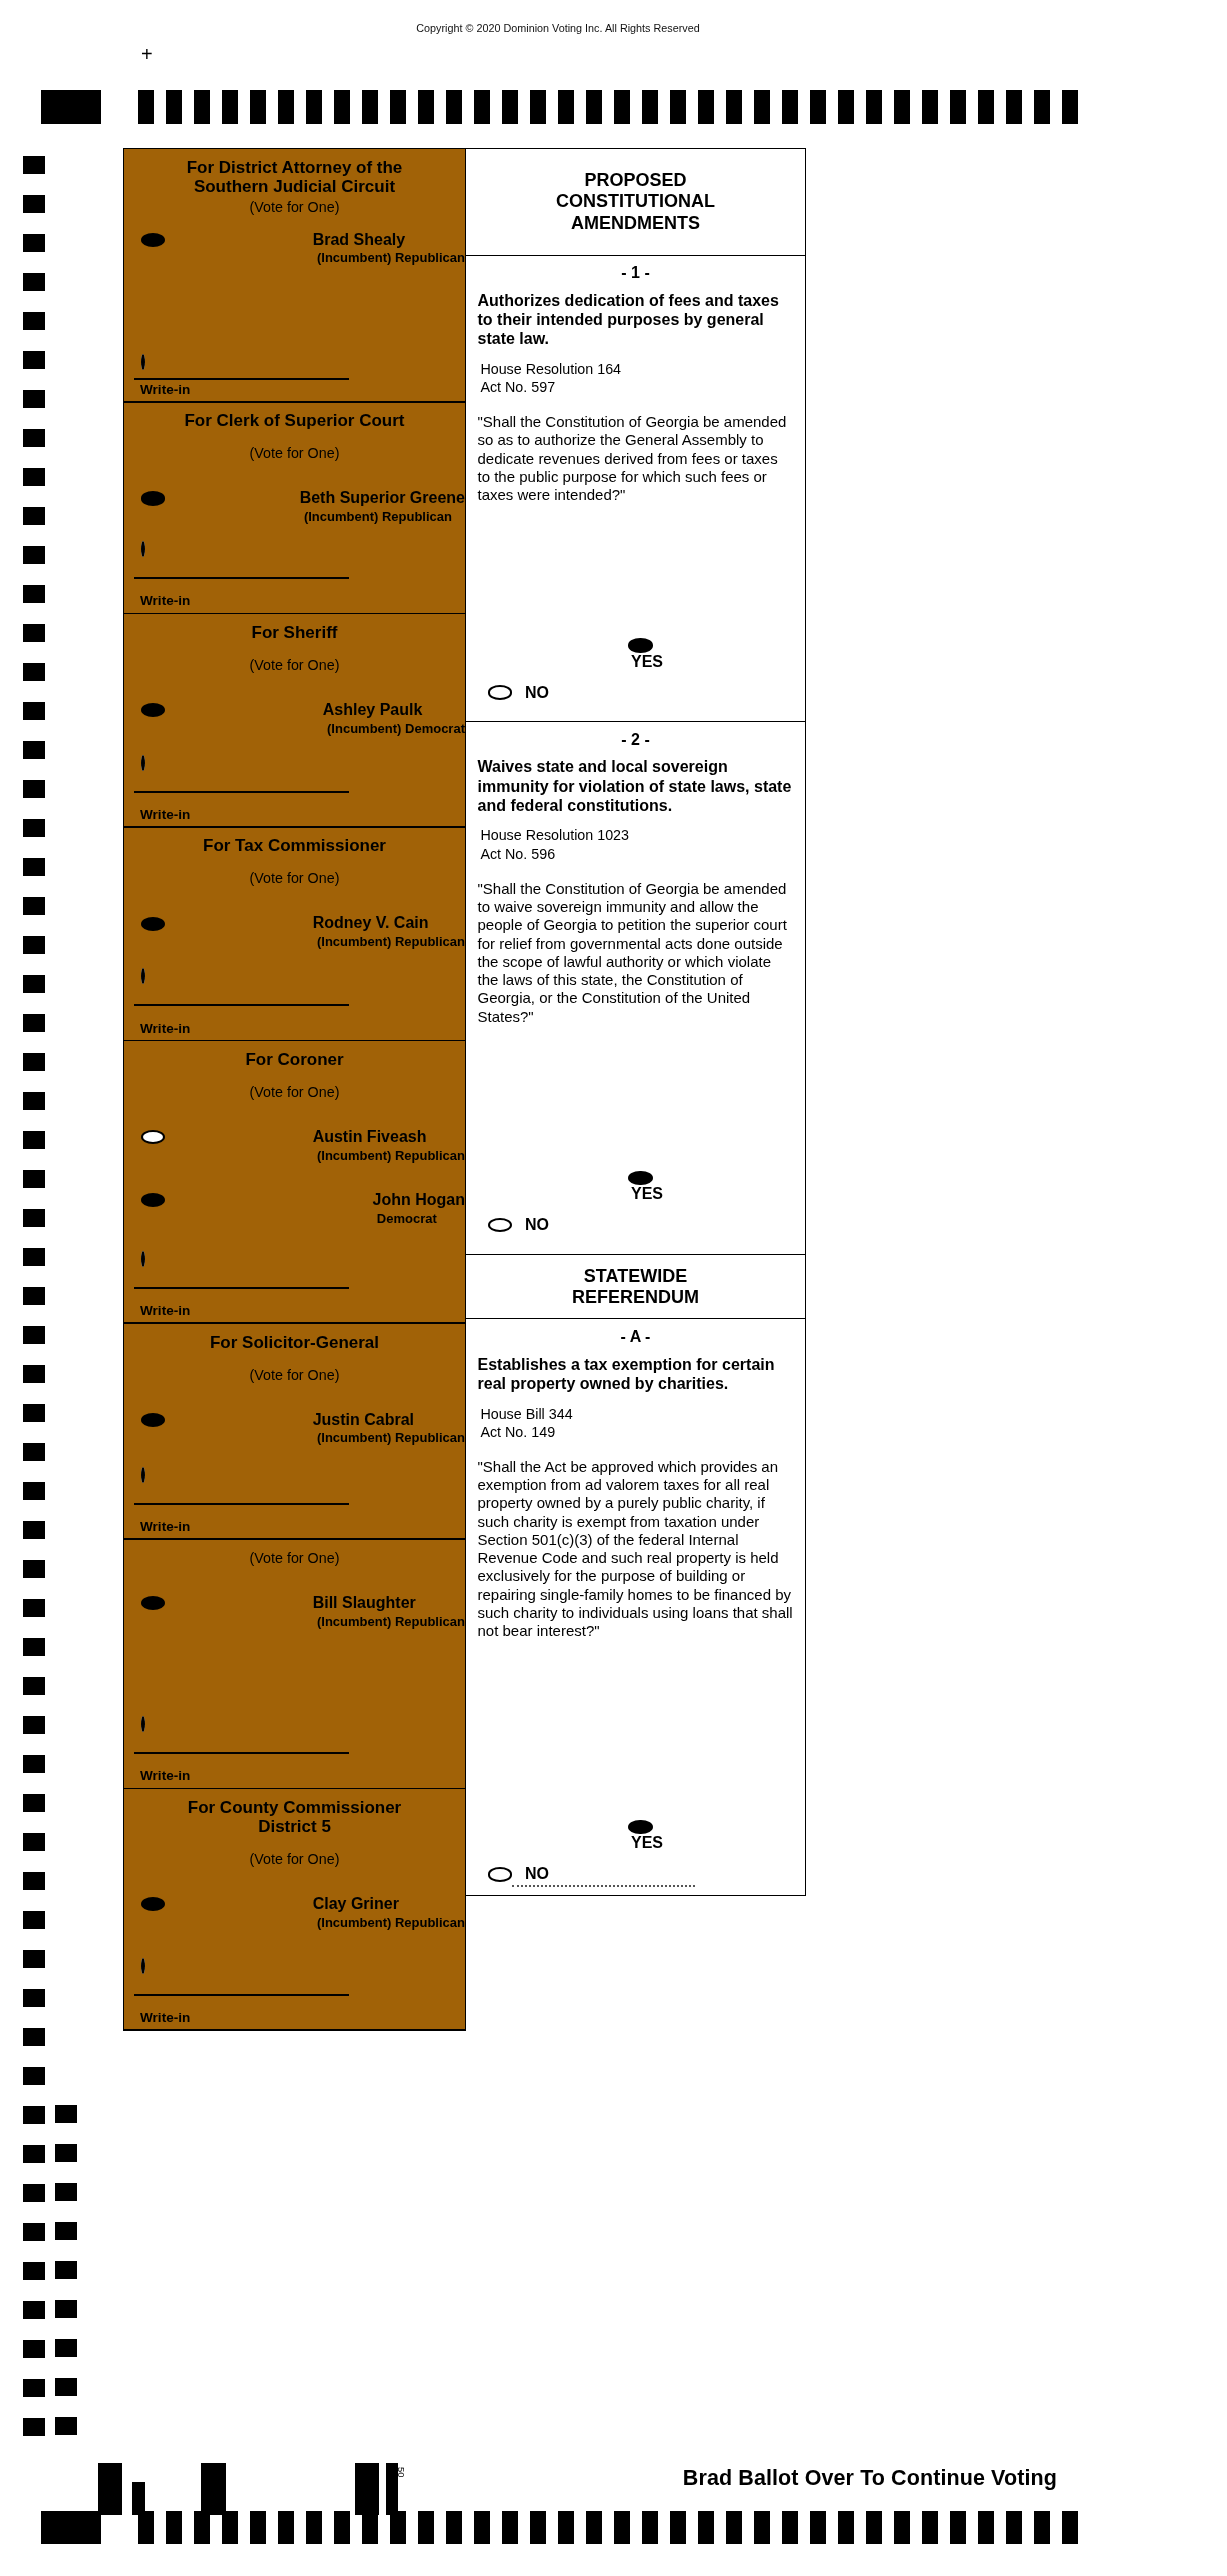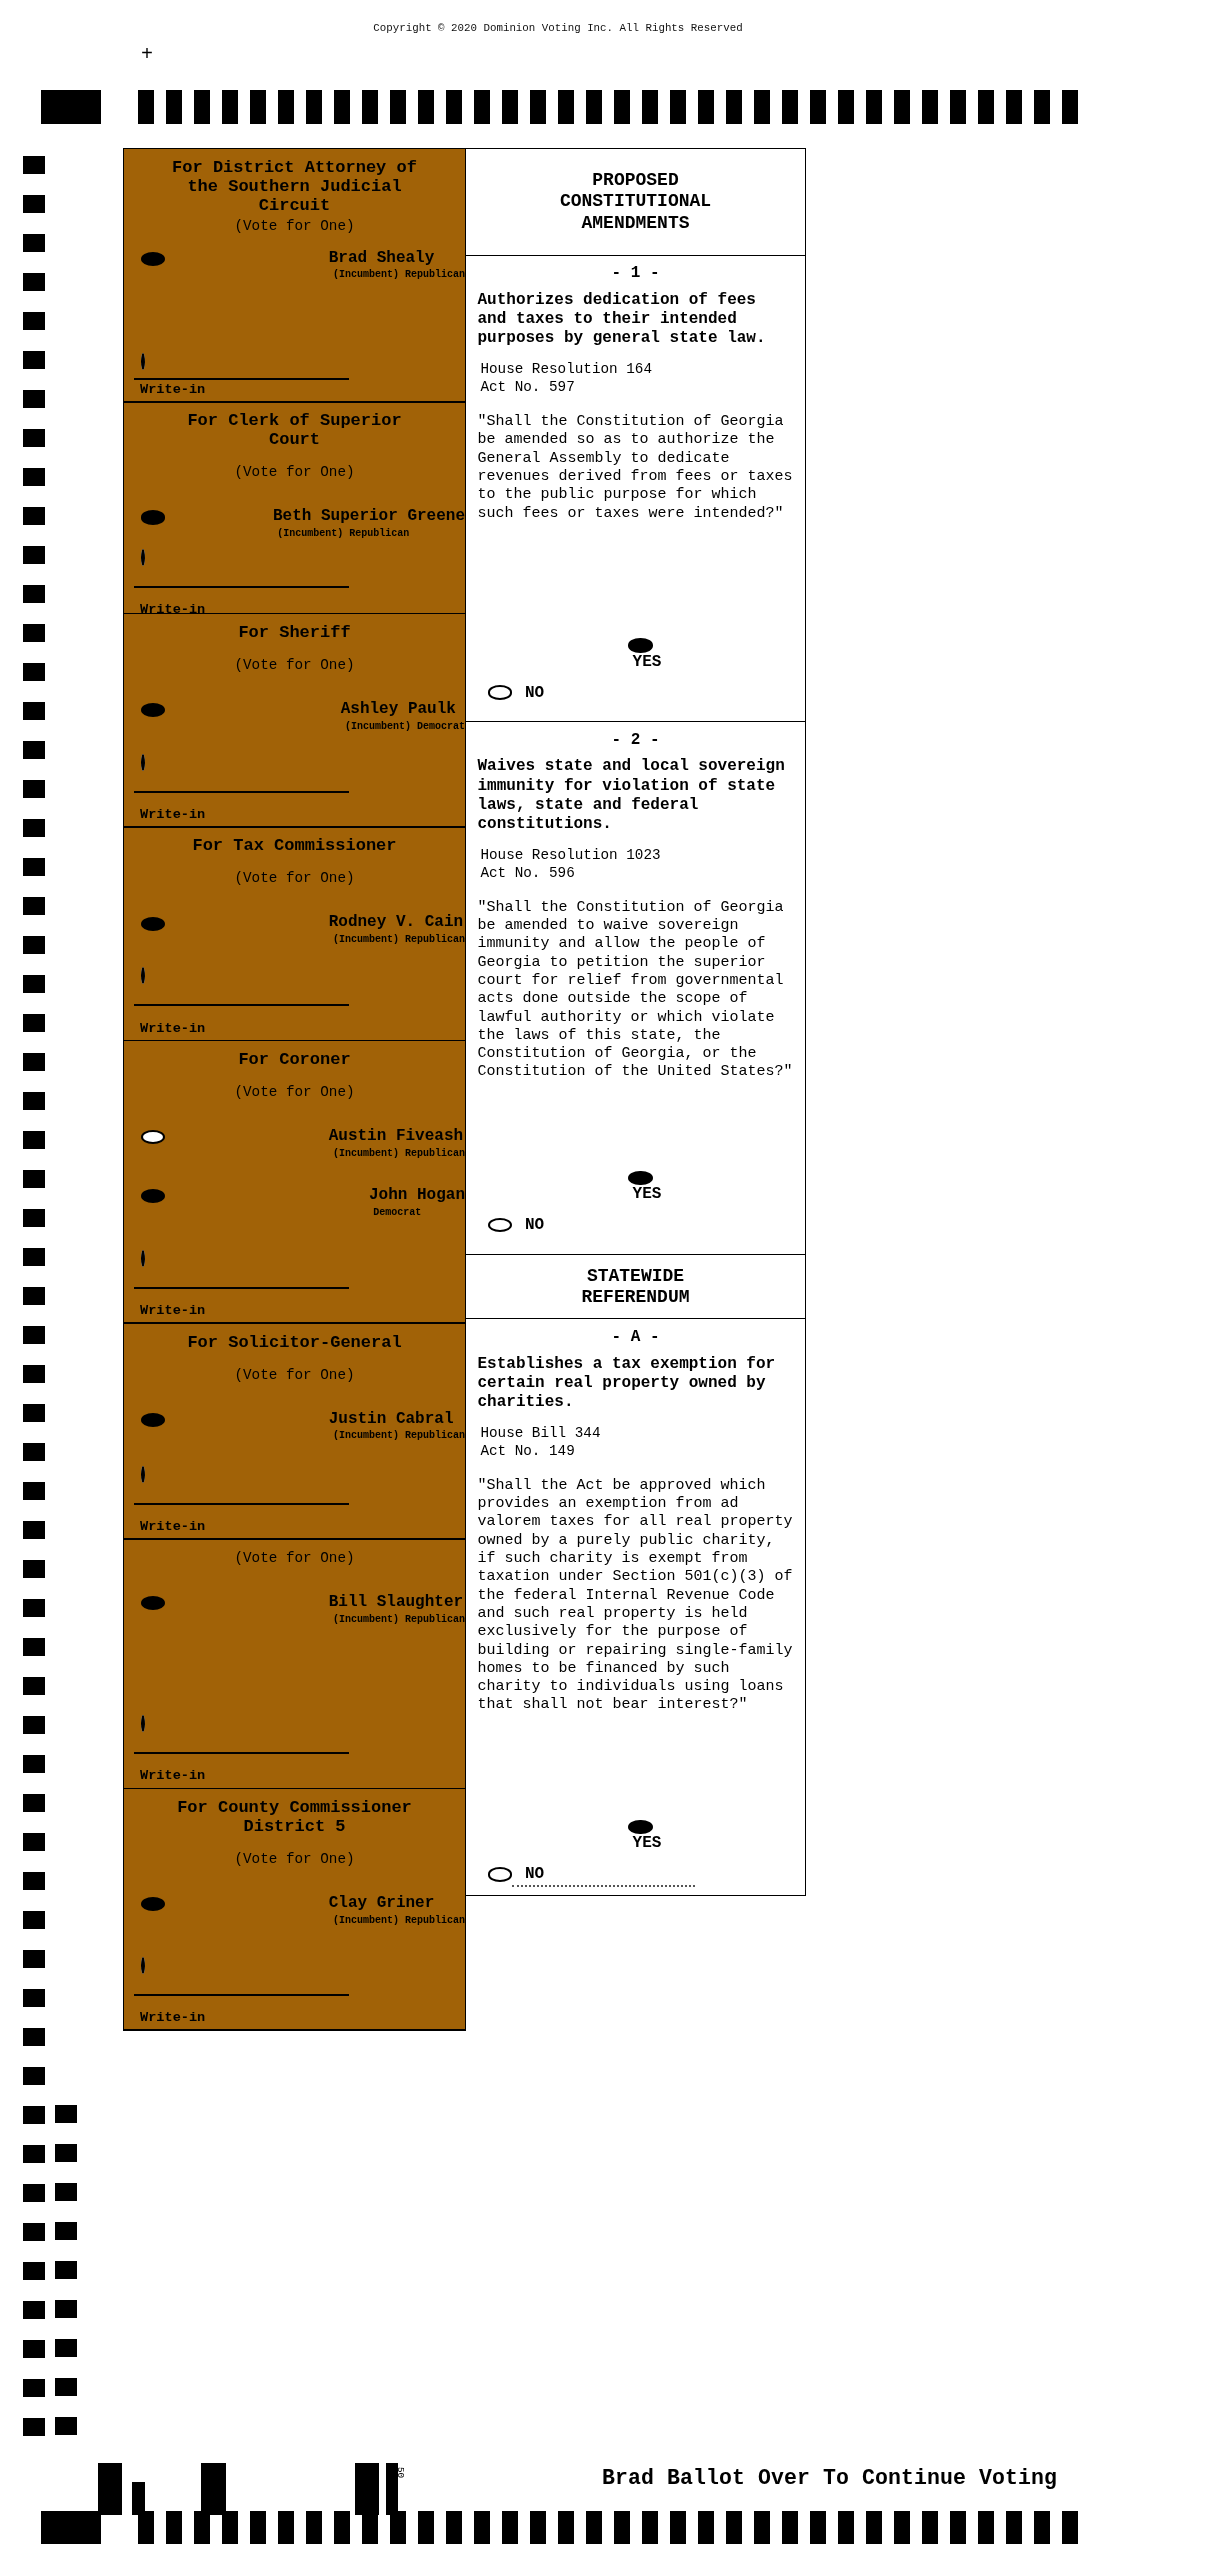--- a/index.html
+++ b/index.html
@@ -1,20 +1,20 @@
 <!DOCTYPE html>
 <html style="font-size:11.5px"><head>
 <meta charset="utf-8">
 <title>Ballot</title>
 <style>
   * { margin:0; padding:0; box-sizing:border-box; }
   html,body { background:#ffffff; }
   .sheet {
     position:relative; width:1116px; height:2576px; background:#fff;
-    font-family:Liberation Mono, monospace; color:#000; overflow:hidden;
+    font-family:Liberation Sans, sans-serif; color:#000; overflow:hidden;
   }
 
   
   .timing-top, .timing-bottom {
     position:absolute; left:138px; width:947px; height:34px;
     background:repeating-linear-gradient(to right,#000 0 16.5px,transparent 16.5px 28px);
   }
   .timing-top { top:90px; }
   .timing-bottom { top:2511px; height:33px; }
   .corner-block { position:absolute; background:#000; width:60px; height:34px; }
@@ -49,21 +49,21 @@
   .race1{height:255px}.race2{height:213px}.race3{height:215px}.race4{height:215px}
   .race5{height:284px}.race6{height:217px}.race7{height:251px}.race8{height:243px}
   .race-title { font-weight:bold; font-size:17px; line-height:1.12; text-align:center; padding:1.4px 39px 0; }
   .race-instruction { font-size:14.3px; text-align:center; margin-top:2.9px; }
   .candidate { display:flex; align-items:flex-start; padding-left:17px; margin-top:16px;justify-content:space-between; }
   .bubble { width:24.4px; height:14.3px; border:2.2px solid #000; border-radius:50%; flex:0 0 auto; background:#fff; }
   .bubble.filled { background:#000; }
   .candidate .bubble { margin-top:2.2px; }
   .cand-text { margin-left:10px; }
   .cand-name { display:block; font-weight:bold; font-size:16px; line-height:1.1; }
-  .cand-detail { display:block; font-weight:bold; font-size:10px; margin-top:2.2px; margin-left:4.3px; }
+  .cand-detail { display:block; font-weight:bold; font-size:13px; margin-top:2.2px; margin-left:4.3px; }
   .writein-bubble-row { padding-left:17px; margin-top:auto; margin-bottom:10px; }
   .writein-rule { border-top:2.2px solid #000; width:215px; margin-left:10px; }
   .writein-label { font-weight:bold; font-size:13.6px; padding:2.2px 0 4.3px 16px; }
 
   
   .rbox { border:1.4px solid #000; background:#fff; }
   .rbox + .rbox { margin-top:-1.4px; }
   .rhead { display:flex; flex-direction:column; justify-content:center; text-align:center; font-weight:bold; font-size:18px; line-height:1.18; padding:4.3px 65px; }
   .mh1{height:108px}.m1{height:468px}.m2{height:534px}.mh2{height:66px}.m3{height:578px}
   .measure { display:flex; flex-direction:column; padding:4.3px 11.5px 5.7px; }

